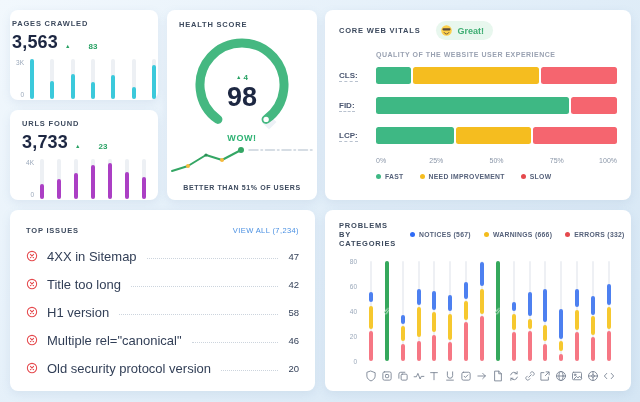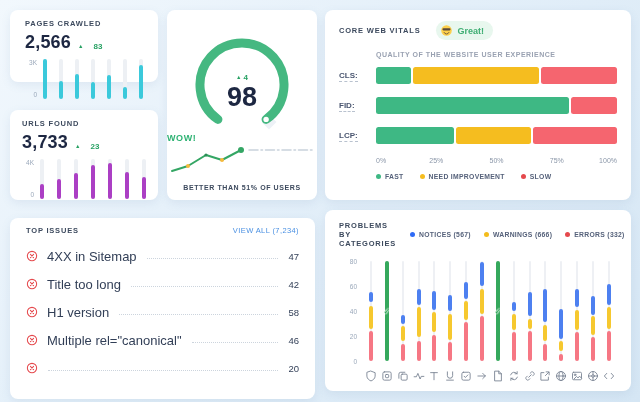--- a/index.html
+++ b/index.html
@@ -1,45 +1,45 @@
 <!DOCTYPE html>
 <html><head>
 <meta charset="utf-8">
 <style>
   *{margin:0;padding:0;box-sizing:border-box}
   html,body{width:640px;height:402px}
   body{font-family:"Liberation Sans",sans-serif;background:linear-gradient(135deg,#f2f8fd 0%,#e3eff9 45%,#d5e6f4 100%);position:relative;overflow:hidden}
   .card{position:absolute;background:#fff;border-radius:8px;box-shadow:0 3px 10px rgba(96,130,170,.12)}
   .c-title{font-size:7.5px;font-weight:bold;letter-spacing:.8px;color:#3d4a5e}
-  #card-pages{left:10px;top:10px;width:148px;height:72px;padding:9px 15px}
+  #card-pages{left:10px;top:10px;width:148px;height:90px;padding:9px 2px}
   #card-urls{left:10px;top:110px;width:148px;height:90px;padding:9px 12px}
   #card-health{left:167px;top:10px;width:150px;height:190px;padding:10px 12px}
   #card-cwv{left:325px;top:10px;width:306px;height:190px;padding:11px 14px}
-  #card-issues{left:10px;top:218px;width:305px;height:181px;padding:8px 16px}
+  #card-issues{left:10px;top:210px;width:305px;height:181px;padding:16px 16px}
   #card-problems{left:325px;top:210px;width:306px;height:181px;padding:11px 14px}
 
   
   .stat-row{display:flex;align-items:baseline;margin:4px 0 6px}
   .stat-value{font-size:18px;font-weight:bold;color:#1d2742;letter-spacing:.2px}
-  .stat-delta{margin-left:7px;color:#27a163;font-size:8px;font-weight:bold;display:inline-flex;align-items:center;gap:10px}
+  .stat-delta{margin-left:7px;color:#27a163;font-size:8px;font-weight:bold;display:inline-flex;align-items:center;gap:18px}
   .tri{font-size:5.5px;line-height:1}
   .tri::before{content:"▲"}
   .mini-wrap{display:flex;height:40px}
   .mini-y{display:flex;flex-direction:column;justify-content:space-between;align-items:flex-end;width:12px;margin-right:6px;font-size:6.5px;color:#9aa8ba;line-height:1;padding:1px 0}
   .mini-chart{flex:1;display:flex;justify-content:space-between;align-items:flex-end}
   .mini-track{width:4px;height:100%;background:#edf0f4;border-radius:2px;position:relative}
   .mini-fill{position:absolute;left:0;bottom:0;width:100%;border-radius:2px}
 
   
   .gauge-zone{position:absolute;left:50%;top:25px;transform:translateX(-50%);width:104px;height:104px}
   .gauge{width:104px;height:104px;display:block}
   .gauge-text{position:absolute;left:0;top:30px;width:100%;text-align:center}
   .g-delta{color:#27a163;font-size:8px;font-weight:bold;display:inline-flex;align-items:center;gap:2px}
   .g-score{font-size:27px;font-weight:bold;color:#1d2742;line-height:1.05}
-  .wow{position:absolute;left:0;top:123px;width:100%;text-align:left;color:#2eb273;font-size:9px;font-weight:bold;letter-spacing:.6px}
+  .wow{position:absolute;left:0;top:123px;width:100%;text-align:center;color:#2eb273;font-size:9px;font-weight:bold;letter-spacing:.6px}
   .spark{position:absolute;left:2px;top:137px;width:146px;height:28px}
   .h-footer{position:absolute;left:0;bottom:9px;width:100%;text-align:center;font-size:7px;font-weight:bold;letter-spacing:.6px;color:#3d4a5e}
 
   
   .cwv-head{display:flex;align-items:center}
   .pill{display:inline-flex;align-items:center;gap:4px;background:#e8f7ee;border-radius:11px;padding:3px 9px 3px 4px;margin-left:16px}
   .pill-emoji svg{width:13px;height:13px;display:block}
   .pill-label{color:#3fae73;font-size:9px;font-weight:bold}
   .tabs{margin-left:auto;display:flex;gap:14px}
   .tab{font-size:8px;font-weight:bold;letter-spacing:.6px;color:#9aa7b8;padding-bottom:3px;cursor:pointer}
@@ -81,21 +81,21 @@
   .p-icons{display:flex;justify-content:space-between;margin:9px 2px 0 26px}
   .p-icon{width:12px;height:12px;color:#7b8494;cursor:pointer;display:flex;justify-content:center}
   .p-icon svg{width:12px;height:12px;display:block}
 </style>
 </head>
 <body>
 
 <div class="card" id="card-pages">
   <div class="c-title">PAGES CRAWLED</div>
   <div class="stat-row">
-    <span class="stat-value">2,566</span>
+    <span class="stat-value">3,563</span>
     <span class="stat-delta">
         <span class="tri"></span>
         <span>83</span>
       </span>
   </div>
   <div class="mini-wrap">
     <div class="mini-y">
       <span>3K</span>
       <span>0</span>
     </div>
@@ -159,20 +159,21 @@
           <div class="mini-fill" style="height: 67.5%; background: rgb(171, 63, 196);"></div>
         </div>
         <div class="mini-track">
           <div class="mini-fill" style="height: 55%; background: rgb(171, 63, 196);"></div>
         </div>
       </div>
   </div>
 </div>
 
 <div class="card" id="card-health">
+  <div class="c-title">HEALTH SCORE</div>
   <div class="gauge-zone">
     <svg class="gauge" viewBox="0 0 104 104">
       <polygon points="79,79.5 86.5,87 79,94.5 71.5,87" fill="#edf1f6"></polygon>
       <path d="M 27.9 84.4 A 42 42 0 1 1 76.1 84.4" fill="none" stroke-width="9" stroke-linecap="round" stroke="#45b881"></path>
       <circle cx="76.1" cy="84.4" r="2.7" fill="#ffffff"></circle>
     </svg>
     <div class="gauge-text">
       <span class="g-delta">
           <span class="tri"></span>
           <span>4</span>
@@ -305,20 +306,21 @@
         <div class="leader"></div>
         <span class="ti-count">46</span>
       </div>
       <div class="ti-row">
         <span class="ti-icon">
           <svg viewBox="0 0 16 16" fill="none" stroke="#e5494d" stroke-width="1.4" stroke-linecap="round">
             <circle cx="8" cy="8" r="6.2"></circle>
             <path d="M5.9 5.9 10.1 10.1M10.1 5.9 5.9 10.1"></path>
           </svg>
         </span>
+        <span class="ti-label">Old security protocol version</span>
         <div class="leader"></div>
         <span class="ti-count">20</span>
       </div>
     </div>
 </div>
 
 <div class="card" id="card-problems">
   <div class="pb-head">
     <div class="c-title">PROBLEMS BY CATEGORIES</div>
     <div class="pb-legend">

